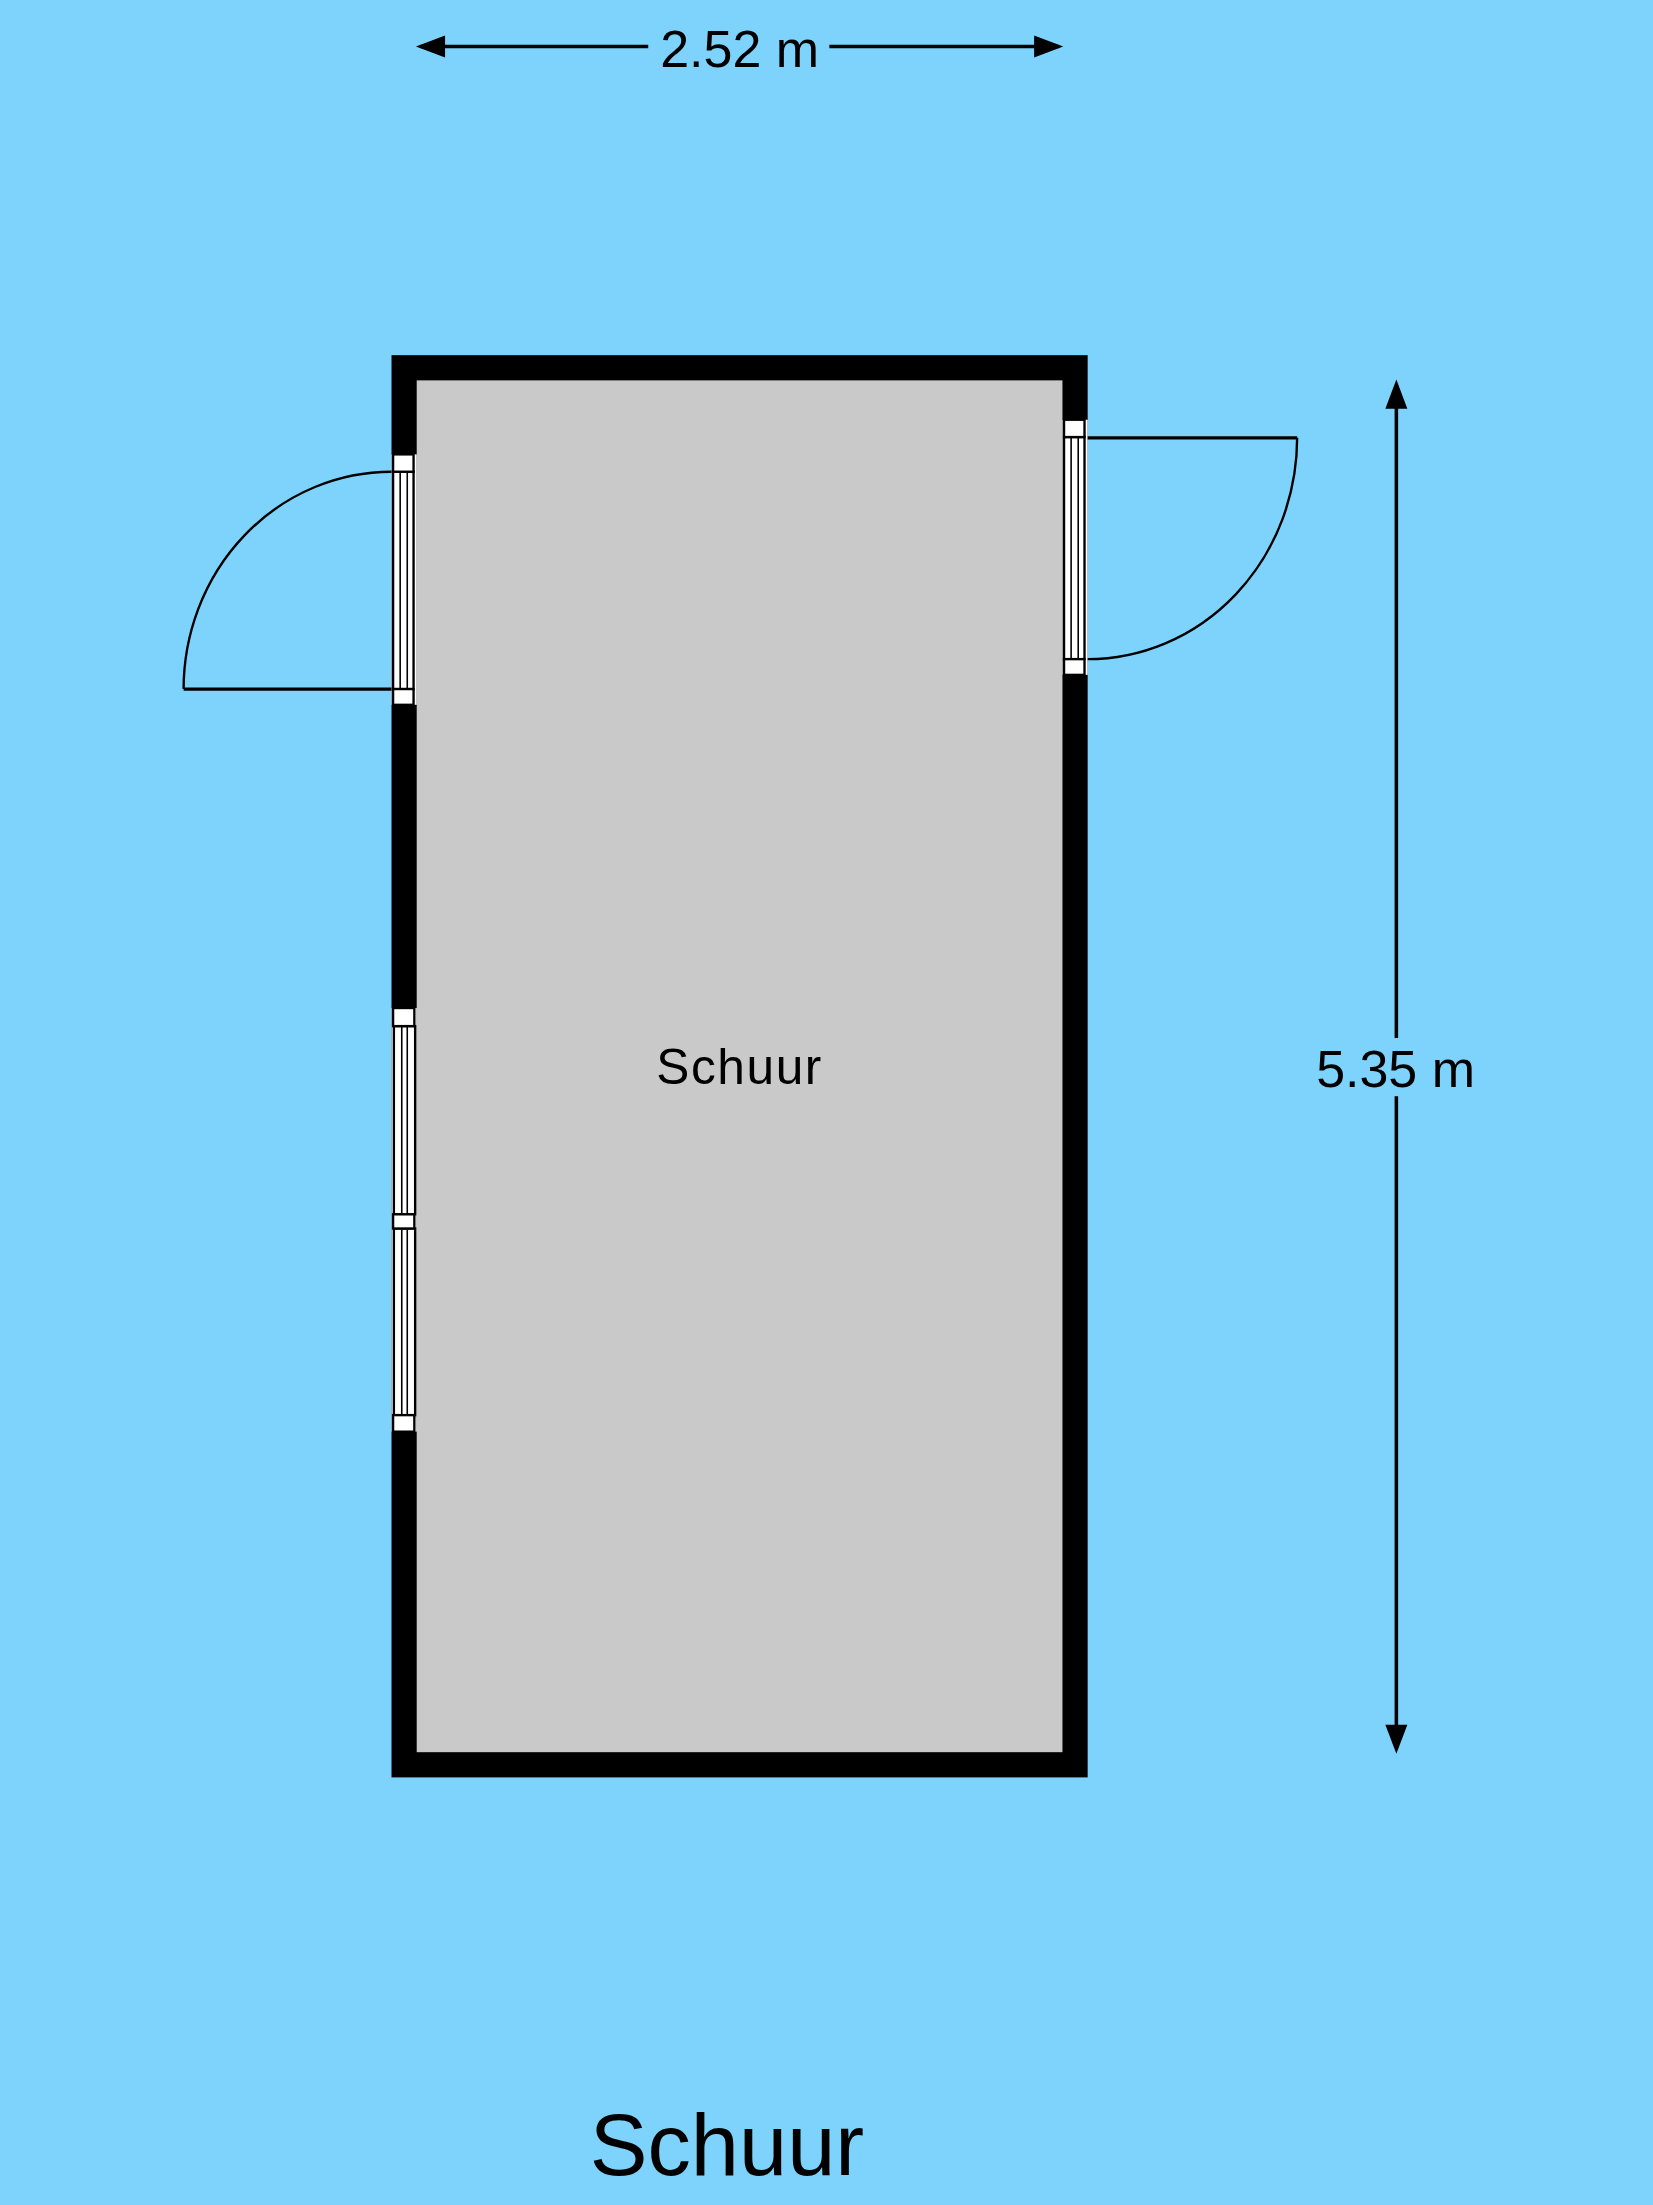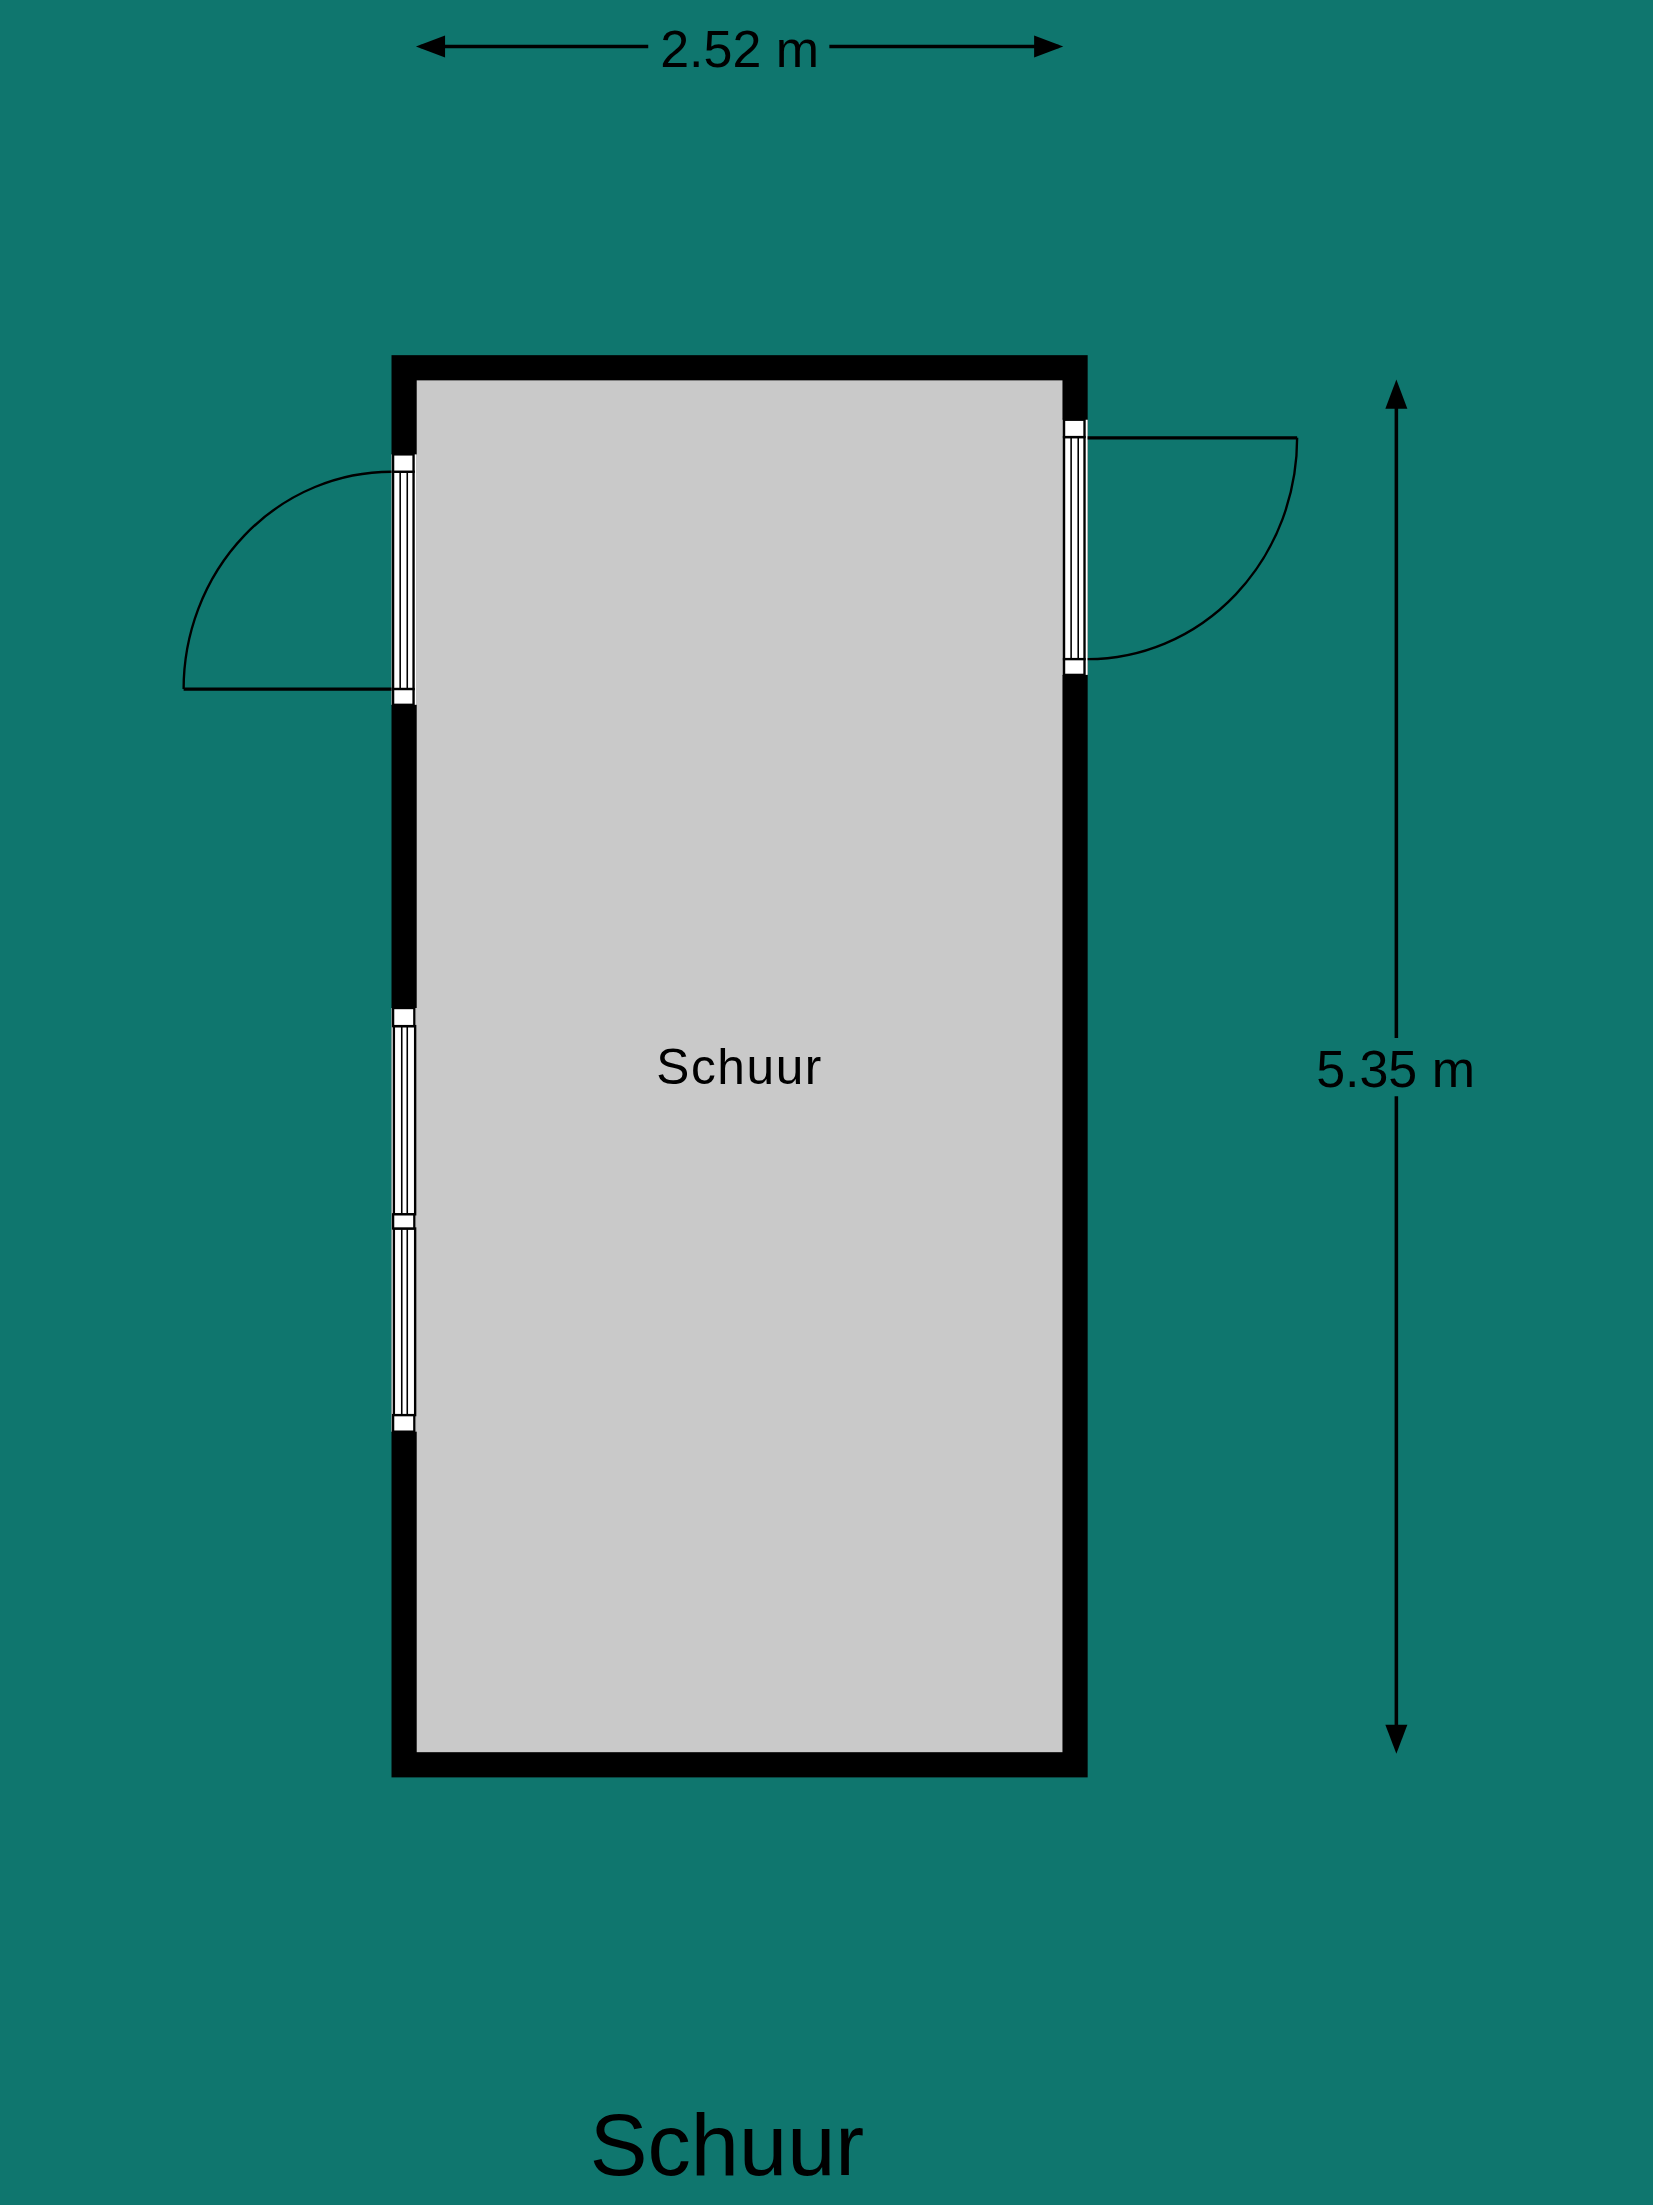--- a/index.html
+++ b/index.html
@@ -1,16 +1,16 @@
 <!DOCTYPE html>
 <html style="font-size:12.6px"><head>
 <meta charset="utf-8">
 <style>
   html,body { margin:0; padding:0; background:#ffffff; }
-  .page { position:relative; width:1654px; height:2205px; background:#0f766e; overflow:hidden; }
+  .page { position:relative; width:1654px; height:2205px; background:#7dd3fc; overflow:hidden; }
   svg { display:block; }
   text { font-family:"Liberation Sans","DejaVu Sans",sans-serif; fill:#000000; }
   .dim-text   { font-size:66px; }
   .room-text  { font-size:63px; letter-spacing:2px; }
   .title-text { font-size:110px; }
   .dimline  { stroke:#000000; stroke-width:4.5; fill:none; }
   .arrowhead{ fill:#000000; stroke:none; }
   .opening  { fill:#ffffff; stroke:none; }
   .frame    { fill:#ffffff; stroke:#000000; stroke-width:3; }
   .glass    { stroke:#000000; stroke-width:2; fill:none; }

